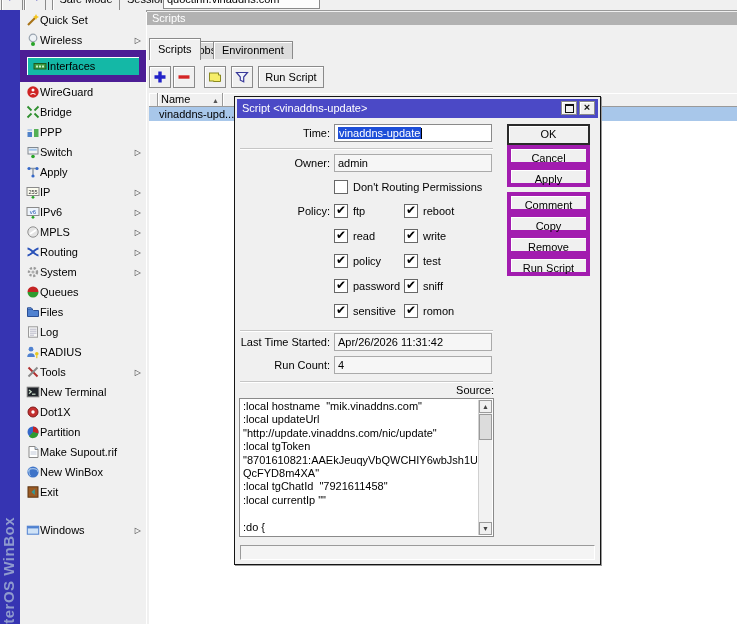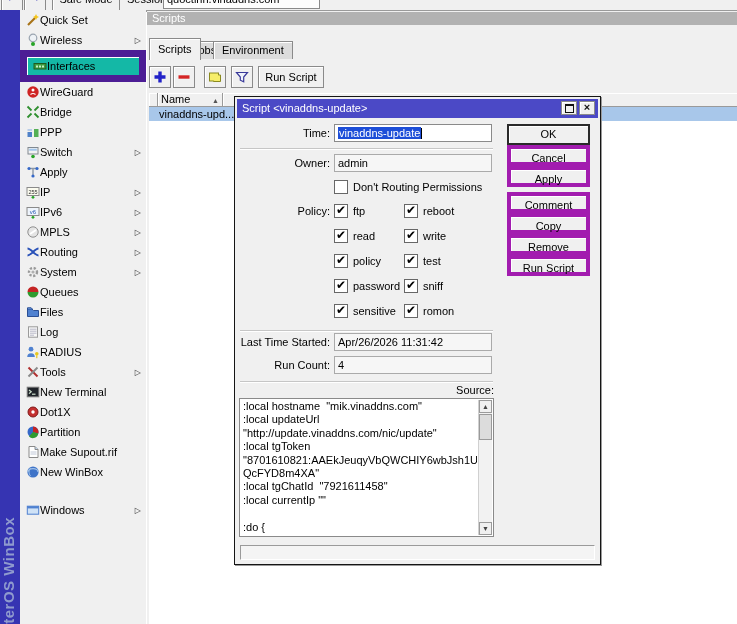--- a/index.html
+++ b/index.html
@@ -332,20 +332,29 @@
       <div class="side-item">
         <span class="si">
           <svg viewBox="0 0 14 14">
             <circle cx="7" cy="7" r="5.6" fill="#3f74c8"></circle>
             <path d="M2 7 A5 3.4 0 0 1 12 7" fill="none" stroke="#9fc0e8" stroke-width="1.2"></path>
             <path d="M4.5 3 A6 6 0 0 0 4.5 11" fill="none" stroke="#9fc0e8" stroke-width="1"></path>
           </svg>
         </span>
         <span class="sl">New WinBox</span>
       </div>
+      <div class="side-item">
+        <span class="si">
+          <svg viewBox="0 0 14 14">
+            <rect x="2" y="1.8" width="10" height="10.4" fill="#9a5a24" stroke="#5c3410"></rect>
+            <path d="M8.8 4 L5.5 7 L8.8 10 Z" fill="#2f9b9b"></path>
+          </svg>
+        </span>
+        <span class="sl">Exit</span>
+      </div>
       <div class="side-item separated">
         <span class="si">
           <svg viewBox="0 0 14 14">
             <rect x="1.3" y="3.2" width="11.4" height="8" fill="#cfe2f6" stroke="#4f81d0"></rect>
             <rect x="1.3" y="3.2" width="11.4" height="2.2" fill="#4f81d0"></rect>
           </svg>
         </span>
         <span class="sl">Windows</span>
         <span class="arr">▷</span>
       </div>

